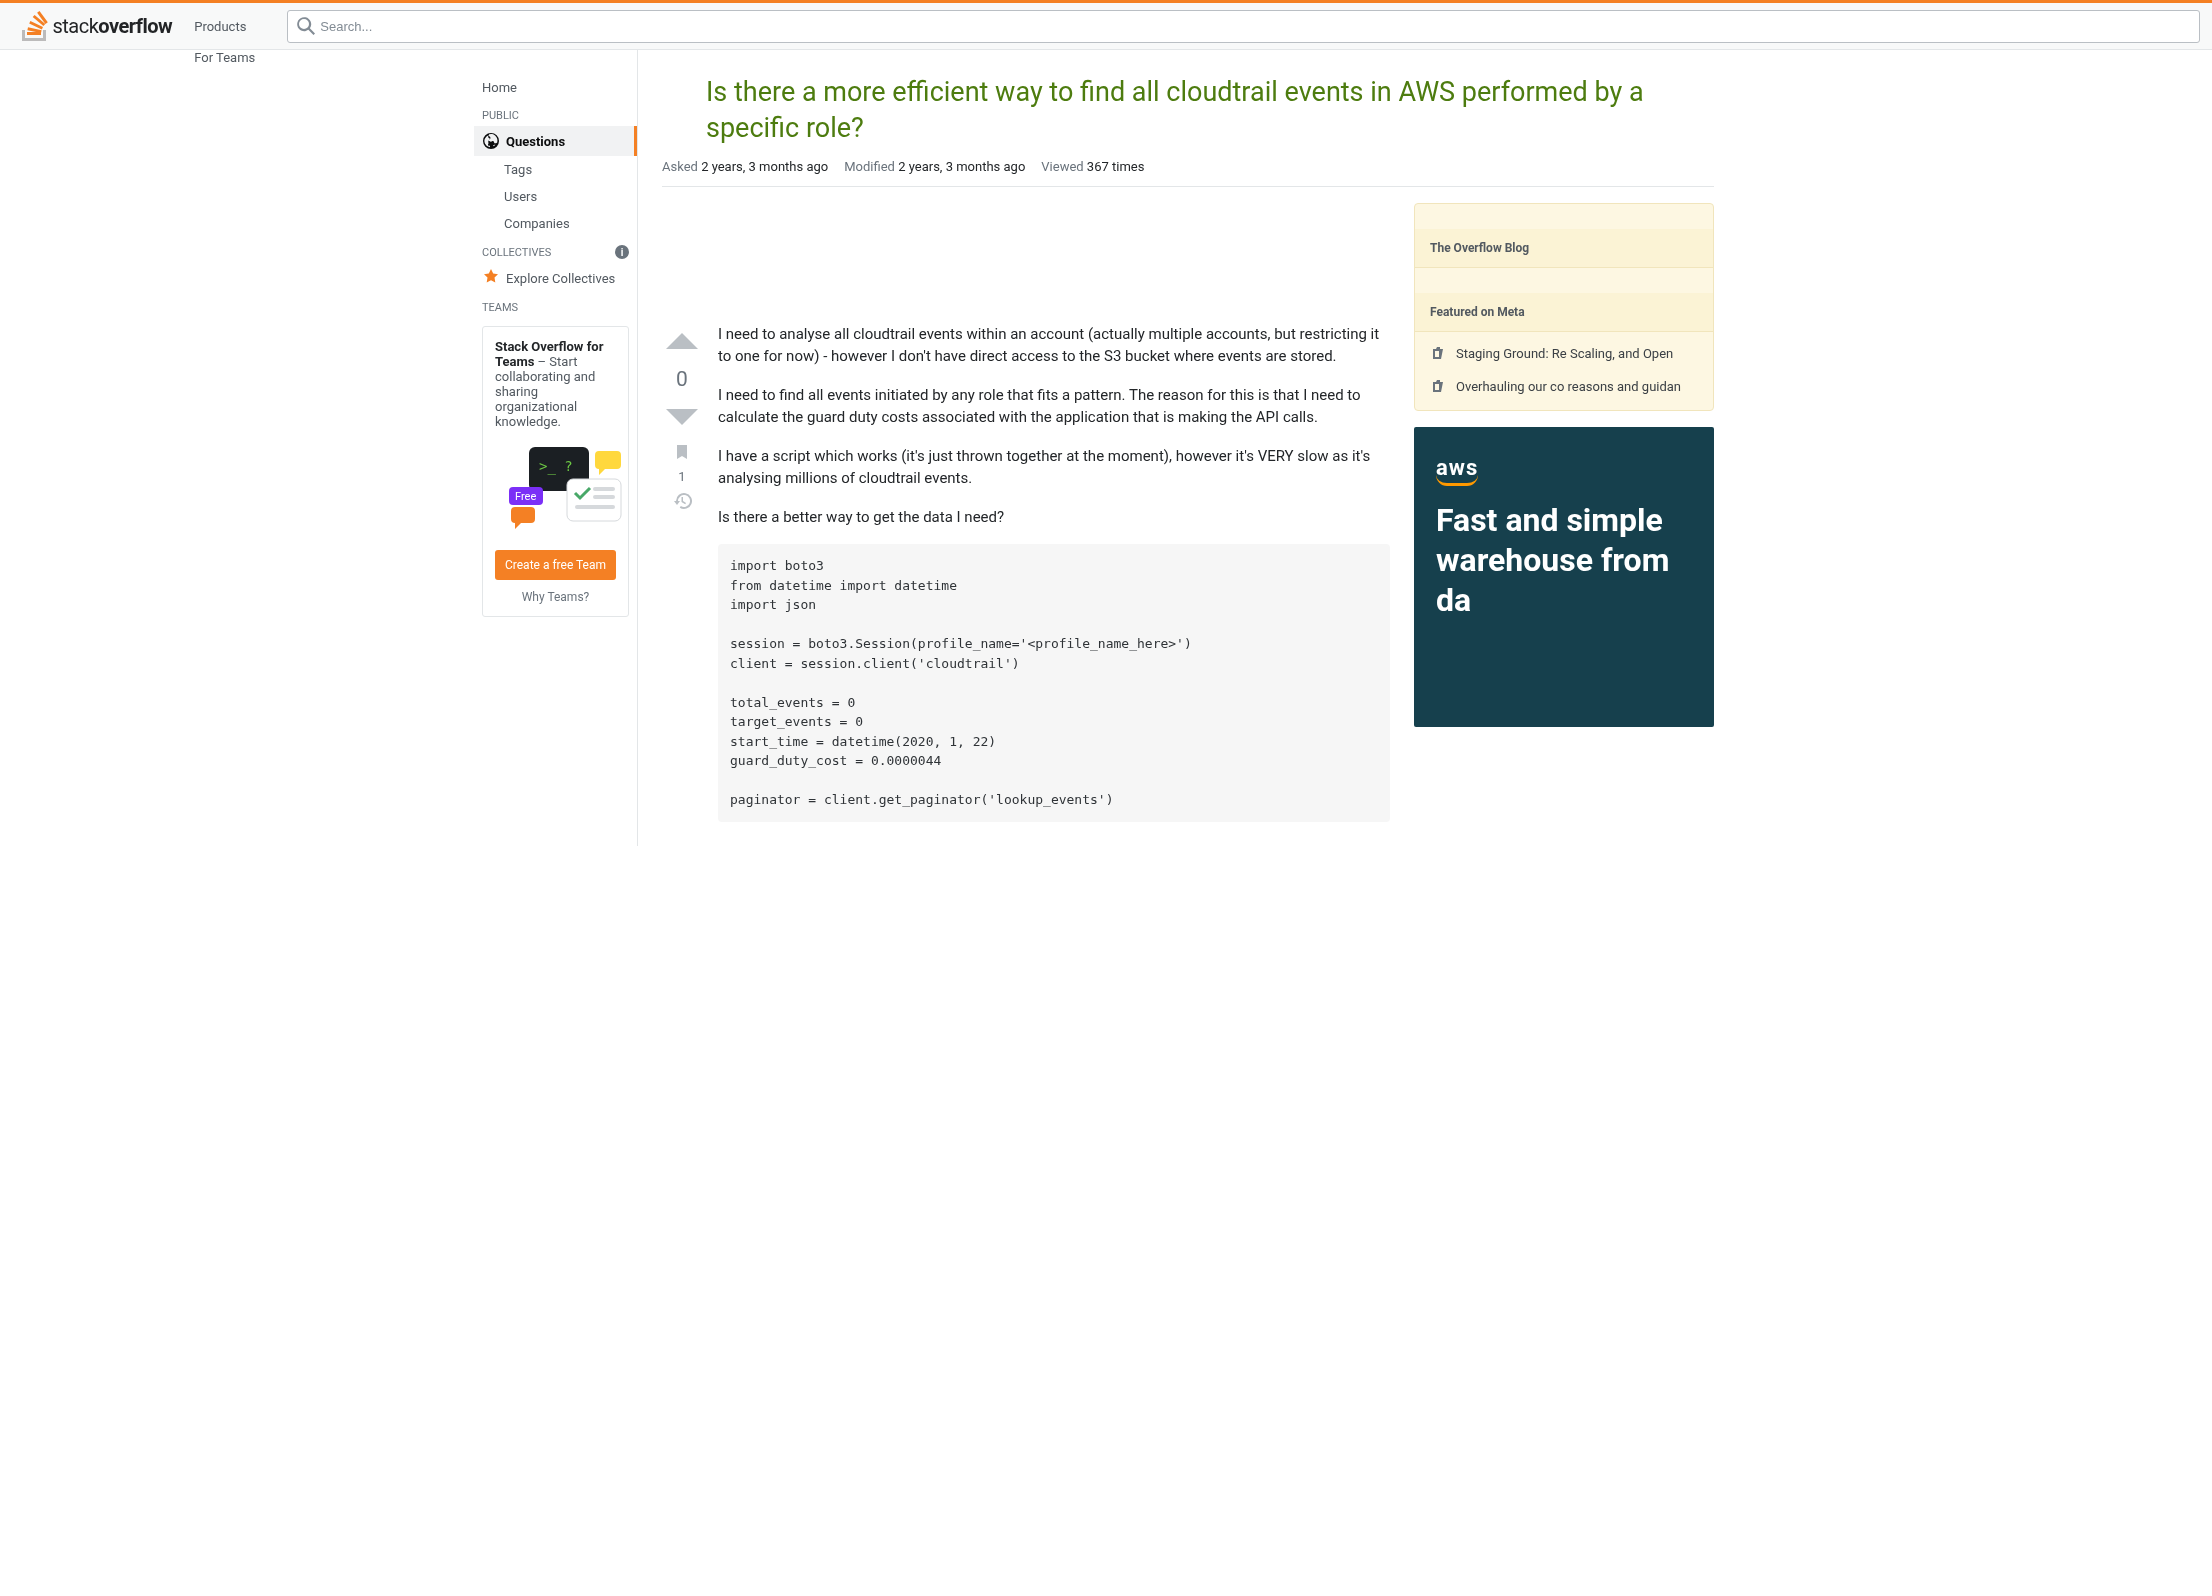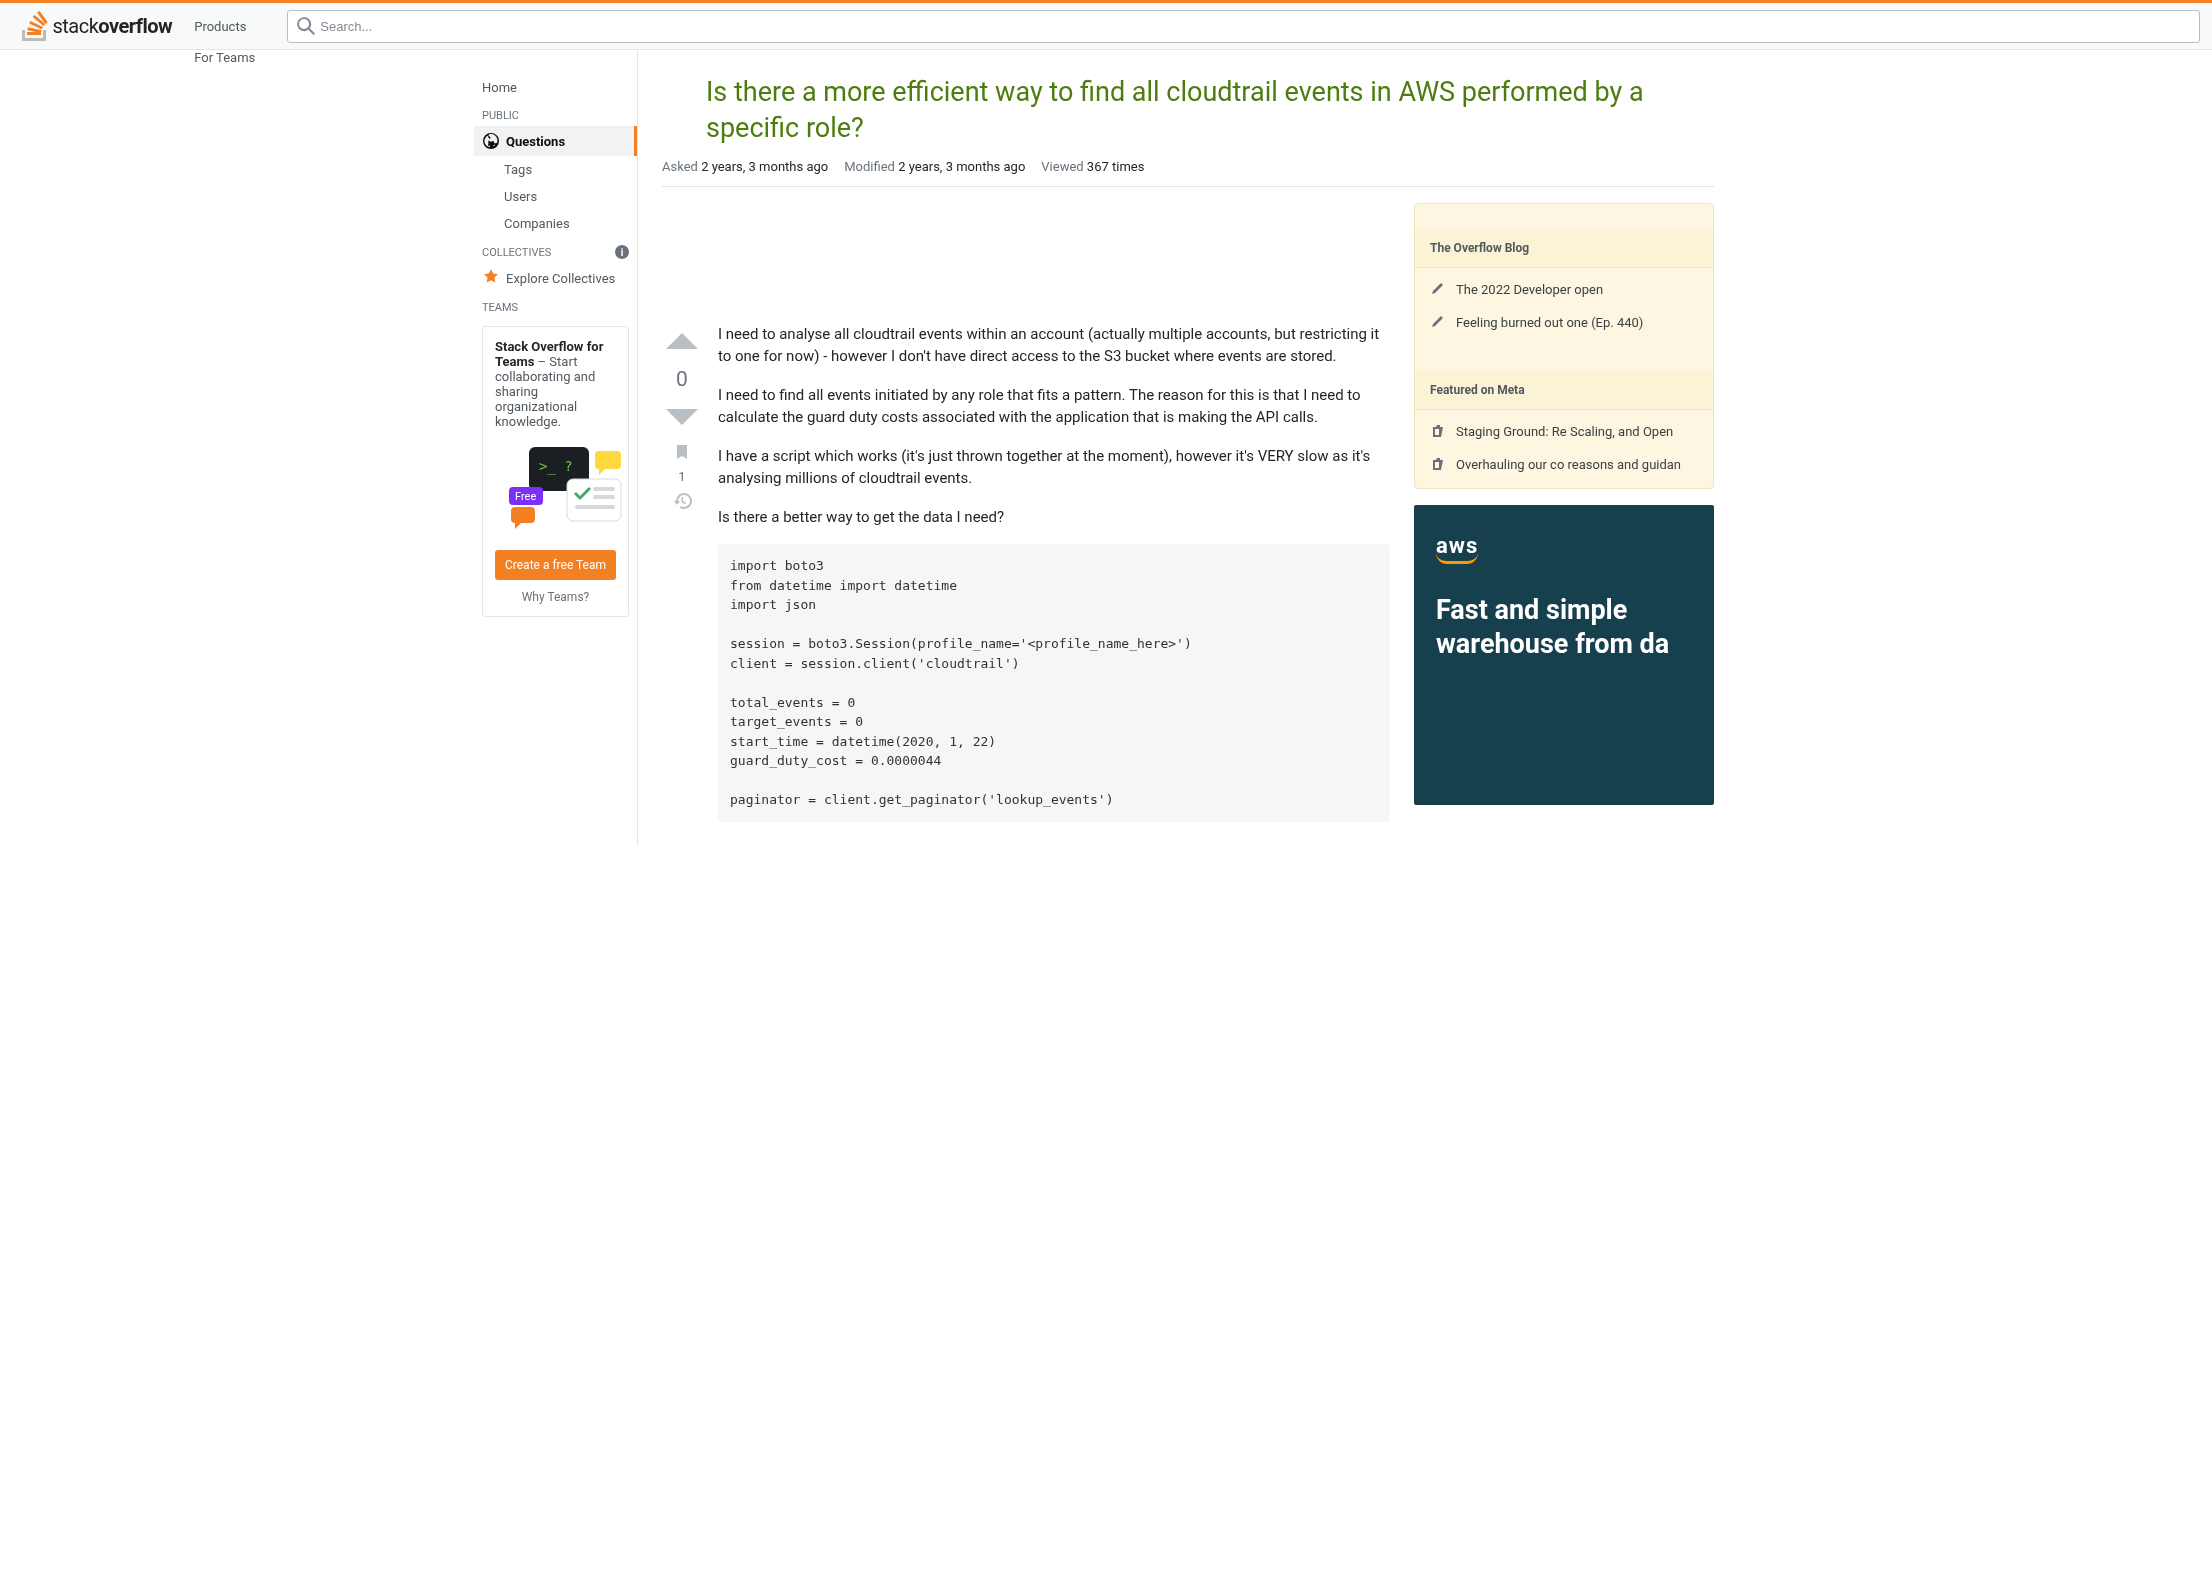--- a/index.html
+++ b/index.html
@@ -179,21 +179,21 @@
     height: 300px;
   }
   .aws-logo { font-size: 22px; font-weight:700; letter-spacing: 1px; position:relative; display:inline-block; }
   .aws-logo::after {
     content:"";
     position:absolute; left:0; bottom:-6px;
     width:42px; height:8px;
     border-bottom: 3px solid #ff9900;
     border-radius: 0 0 20px 20px;
   }
-  .aws-headline { margin-top: 36px; font-size: 27px; font-weight:700; line-height:1.25; }
+  .aws-headline { margin-top: 20px; font-size: 32px; font-weight:700; line-height:1.25; }
   .info-icon {
     display:inline-flex; align-items:center; justify-content:center;
     width:14px; height:14px; border-radius:50%;
     background:#6a737c; color:#fff; font-size:10px; font-weight:700;
   }
 </style>
 </head>
 <body>
 
 <div class="topbar">
@@ -310,38 +310,20 @@
 start_time = datetime(2020, 1, 22)
 guard_duty_cost = 0.0000044
 
 paginator = client.get_paginator('lookup_events')</pre>
         </div>
       </div>
 
       <div class="right-sidebar">
         <div class="yellow-box">
           <div class="yb-header">The Overflow Blog</div>
-          <ul>
-            <li>
-              <span class="yb-icon">
-                <svg width="14" height="14" viewBox="0 0 14 14" fill="#6a737c">
-                    <path d="M11 1l2 2-8 8-3 1 1-3 8-8z"></path>
-                  </svg>
-              </span>
-              <span>The 2022 Developer open</span>
-            </li>
-            <li>
-              <span class="yb-icon">
-                <svg width="14" height="14" viewBox="0 0 14 14" fill="#6a737c">
-                    <path d="M11 1l2 2-8 8-3 1 1-3 8-8z"></path>
-                  </svg>
-              </span>
-              <span>Feeling burned out one (Ep. 440)</span>
-            </li>
-          </ul>
           <div class="yb-header">Featured on Meta</div>
           <ul>
             <li>
               <span class="yb-icon">
                 <svg width="14" height="14" viewBox="0 0 14 14" fill="#6a737c">
                     <path d="M11 13H3V3h3l1-2h3v2h3l-2 10zM5 5v6h4V5H5z"></path>
                   </svg>
               </span>
               <span>Staging Ground: Re Scaling, and Open</span>
             </li>

